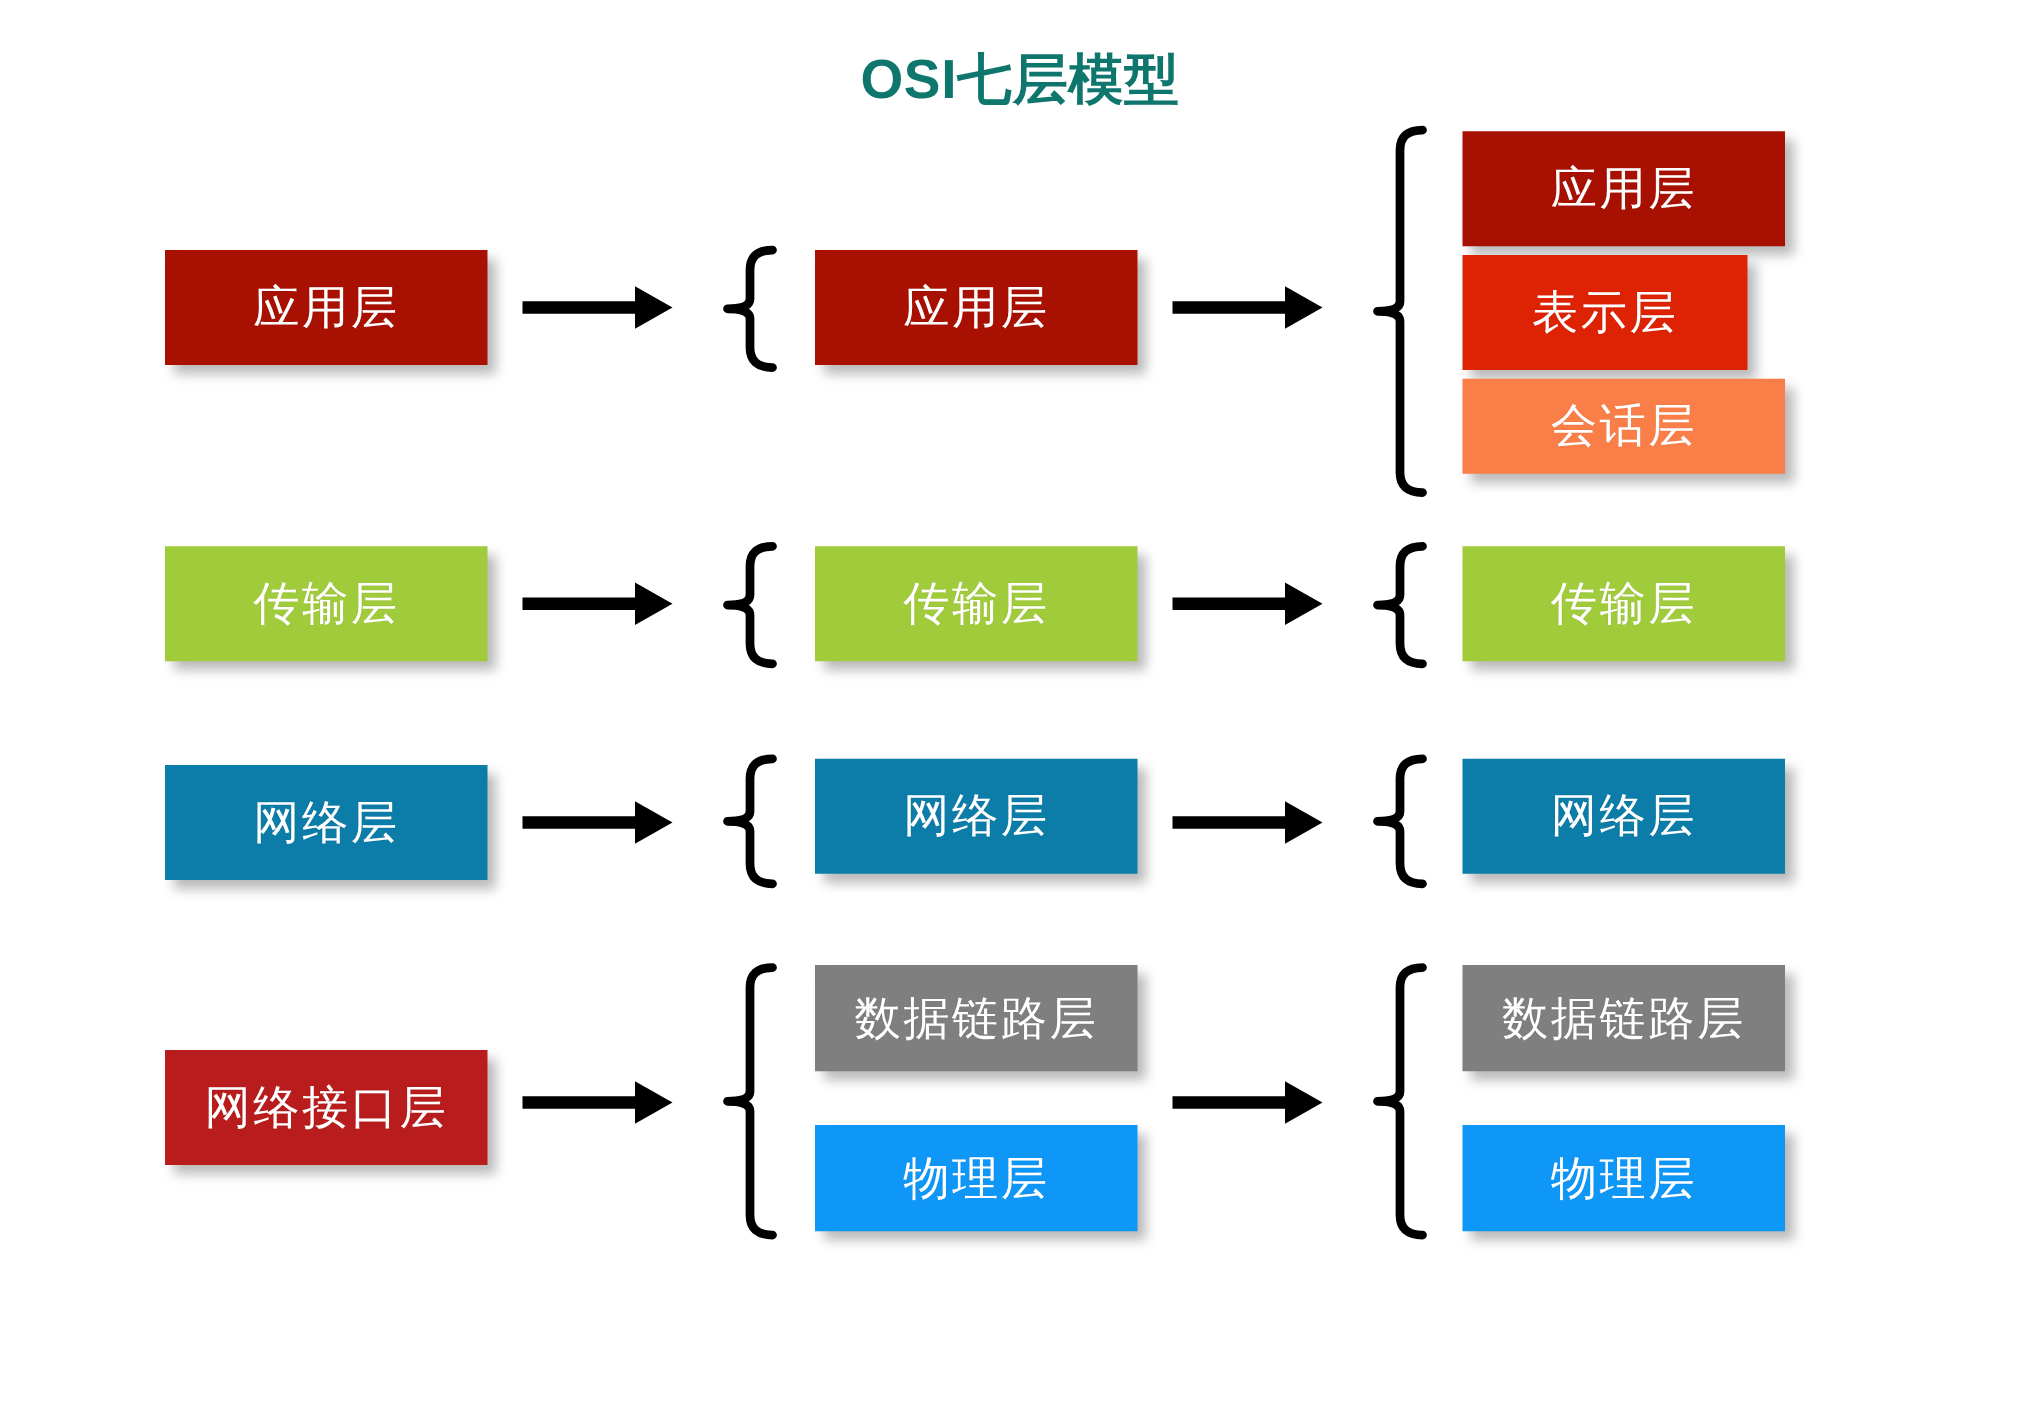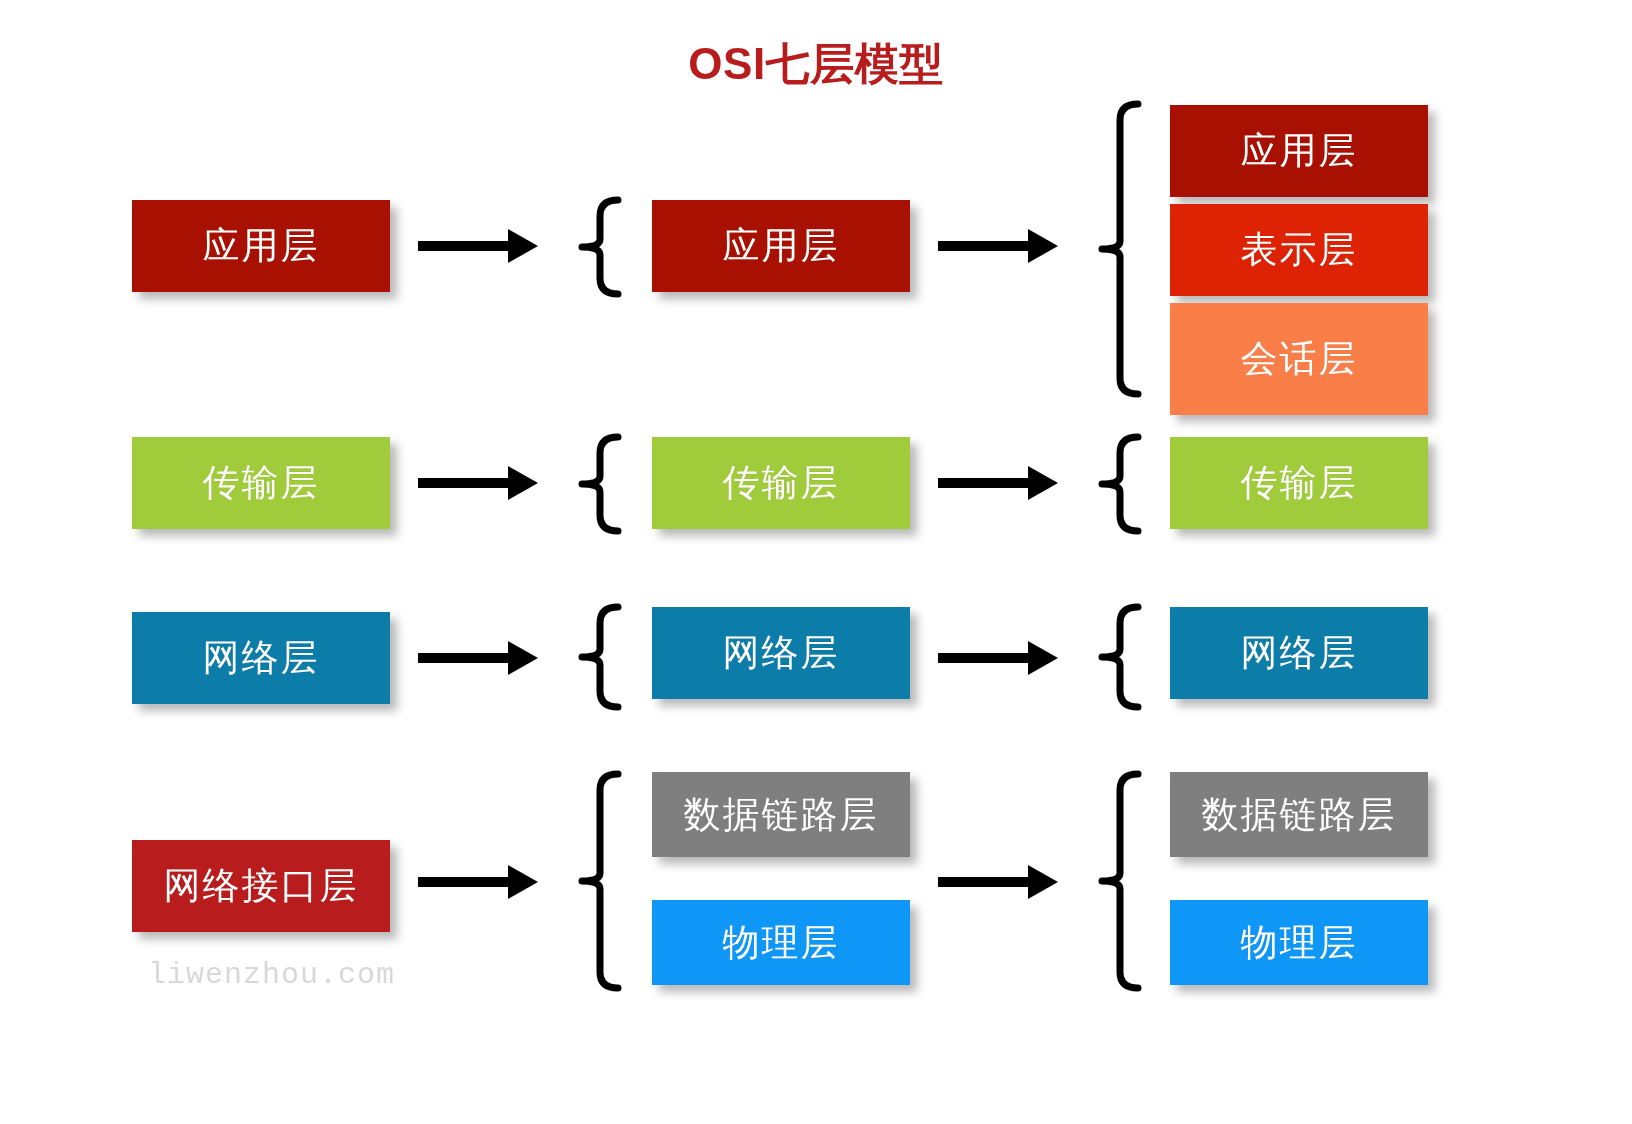--- a/index.html
+++ b/index.html
@@ -24,21 +24,21 @@
 
   
   .title {
     position: absolute;
     left: 0;
     top: 36px;
     width: 1632px;
     text-align: center;
     font-size: 44px;
     font-weight: bold;
-    color: #b91c1c;
+    color: #0f766e;
     letter-spacing: 0.5px;
     line-height: 56px;
     white-space: nowrap;
   }
 
   
   .box {
     position: absolute;
     box-sizing: border-box;
     display: flex;
@@ -122,22 +122,22 @@
     <div class="head" style="left:90px;"></div>
   </div>
 
   <div class="brace" style="left:1098px; top:100px;">
     <svg width="44" height="298" viewBox="0 0 44 298">
       <path d="M40 4 Q22 4 22 20 L22 141 Q22 149 4 149 Q22 149 22 157 L22 278 Q22 294 40 294" fill="none" stroke="#000000" stroke-width="7" stroke-linecap="round" stroke-linejoin="round"></path>
     </svg>
   </div>
 
   <div class="box" style="left:1170px; top:105px; width:258px; height:92px; background:#A81002;">应用层</div>
-  <div class="box" style="left:1170px; top:204px; width:258px; height:92px; background:#DE2204;">表示层</div>
-  <div class="box" style="left:1170px; top:303px; width:258px; height:112px; background:#FA7E48;">会话层</div>
+  <div class="box" style="left:1170px; top:204px; width:228px; height:92px; background:#DE2204;">表示层</div>
+  <div class="box" style="left:1170px; top:303px; width:258px; height:76px; background:#FA7E48;">会话层</div>
 
   <div class="box" style="left:132px; top:437px; width:258px; height:92px; background:#A0CB3B;">传输层</div>
 
   <div class="arrow" style="left:418px; top:483px; width:120px;">
     <div class="shaft" style="width:92px;"></div>
     <div class="head" style="left:90px;"></div>
   </div>
 
   <div class="brace" style="left:578px; top:433px;">
     <svg width="44" height="102" viewBox="0 0 44 102">
@@ -211,15 +211,14 @@
 
   <div class="brace" style="left:1098px; top:770px;">
     <svg width="44" height="222" viewBox="0 0 44 222">
       <path d="M40 4 Q22 4 22 20 L22 103 Q22 111 4 111 Q22 111 22 119 L22 202 Q22 218 40 218" fill="none" stroke="#000000" stroke-width="7" stroke-linecap="round" stroke-linejoin="round"></path>
     </svg>
   </div>
 
   <div class="box" style="left:1170px; top:772px; width:258px; height:85px; background:#7F7F7F;">数据链路层</div>
   <div class="box" style="left:1170px; top:900px; width:258px; height:85px; background:#0F97F7;">物理层</div>
 
-  <div class="watermark" style="left:148px; top:958px;">liwenzhou.com</div>
 
 </div>
 
 </body></html>

